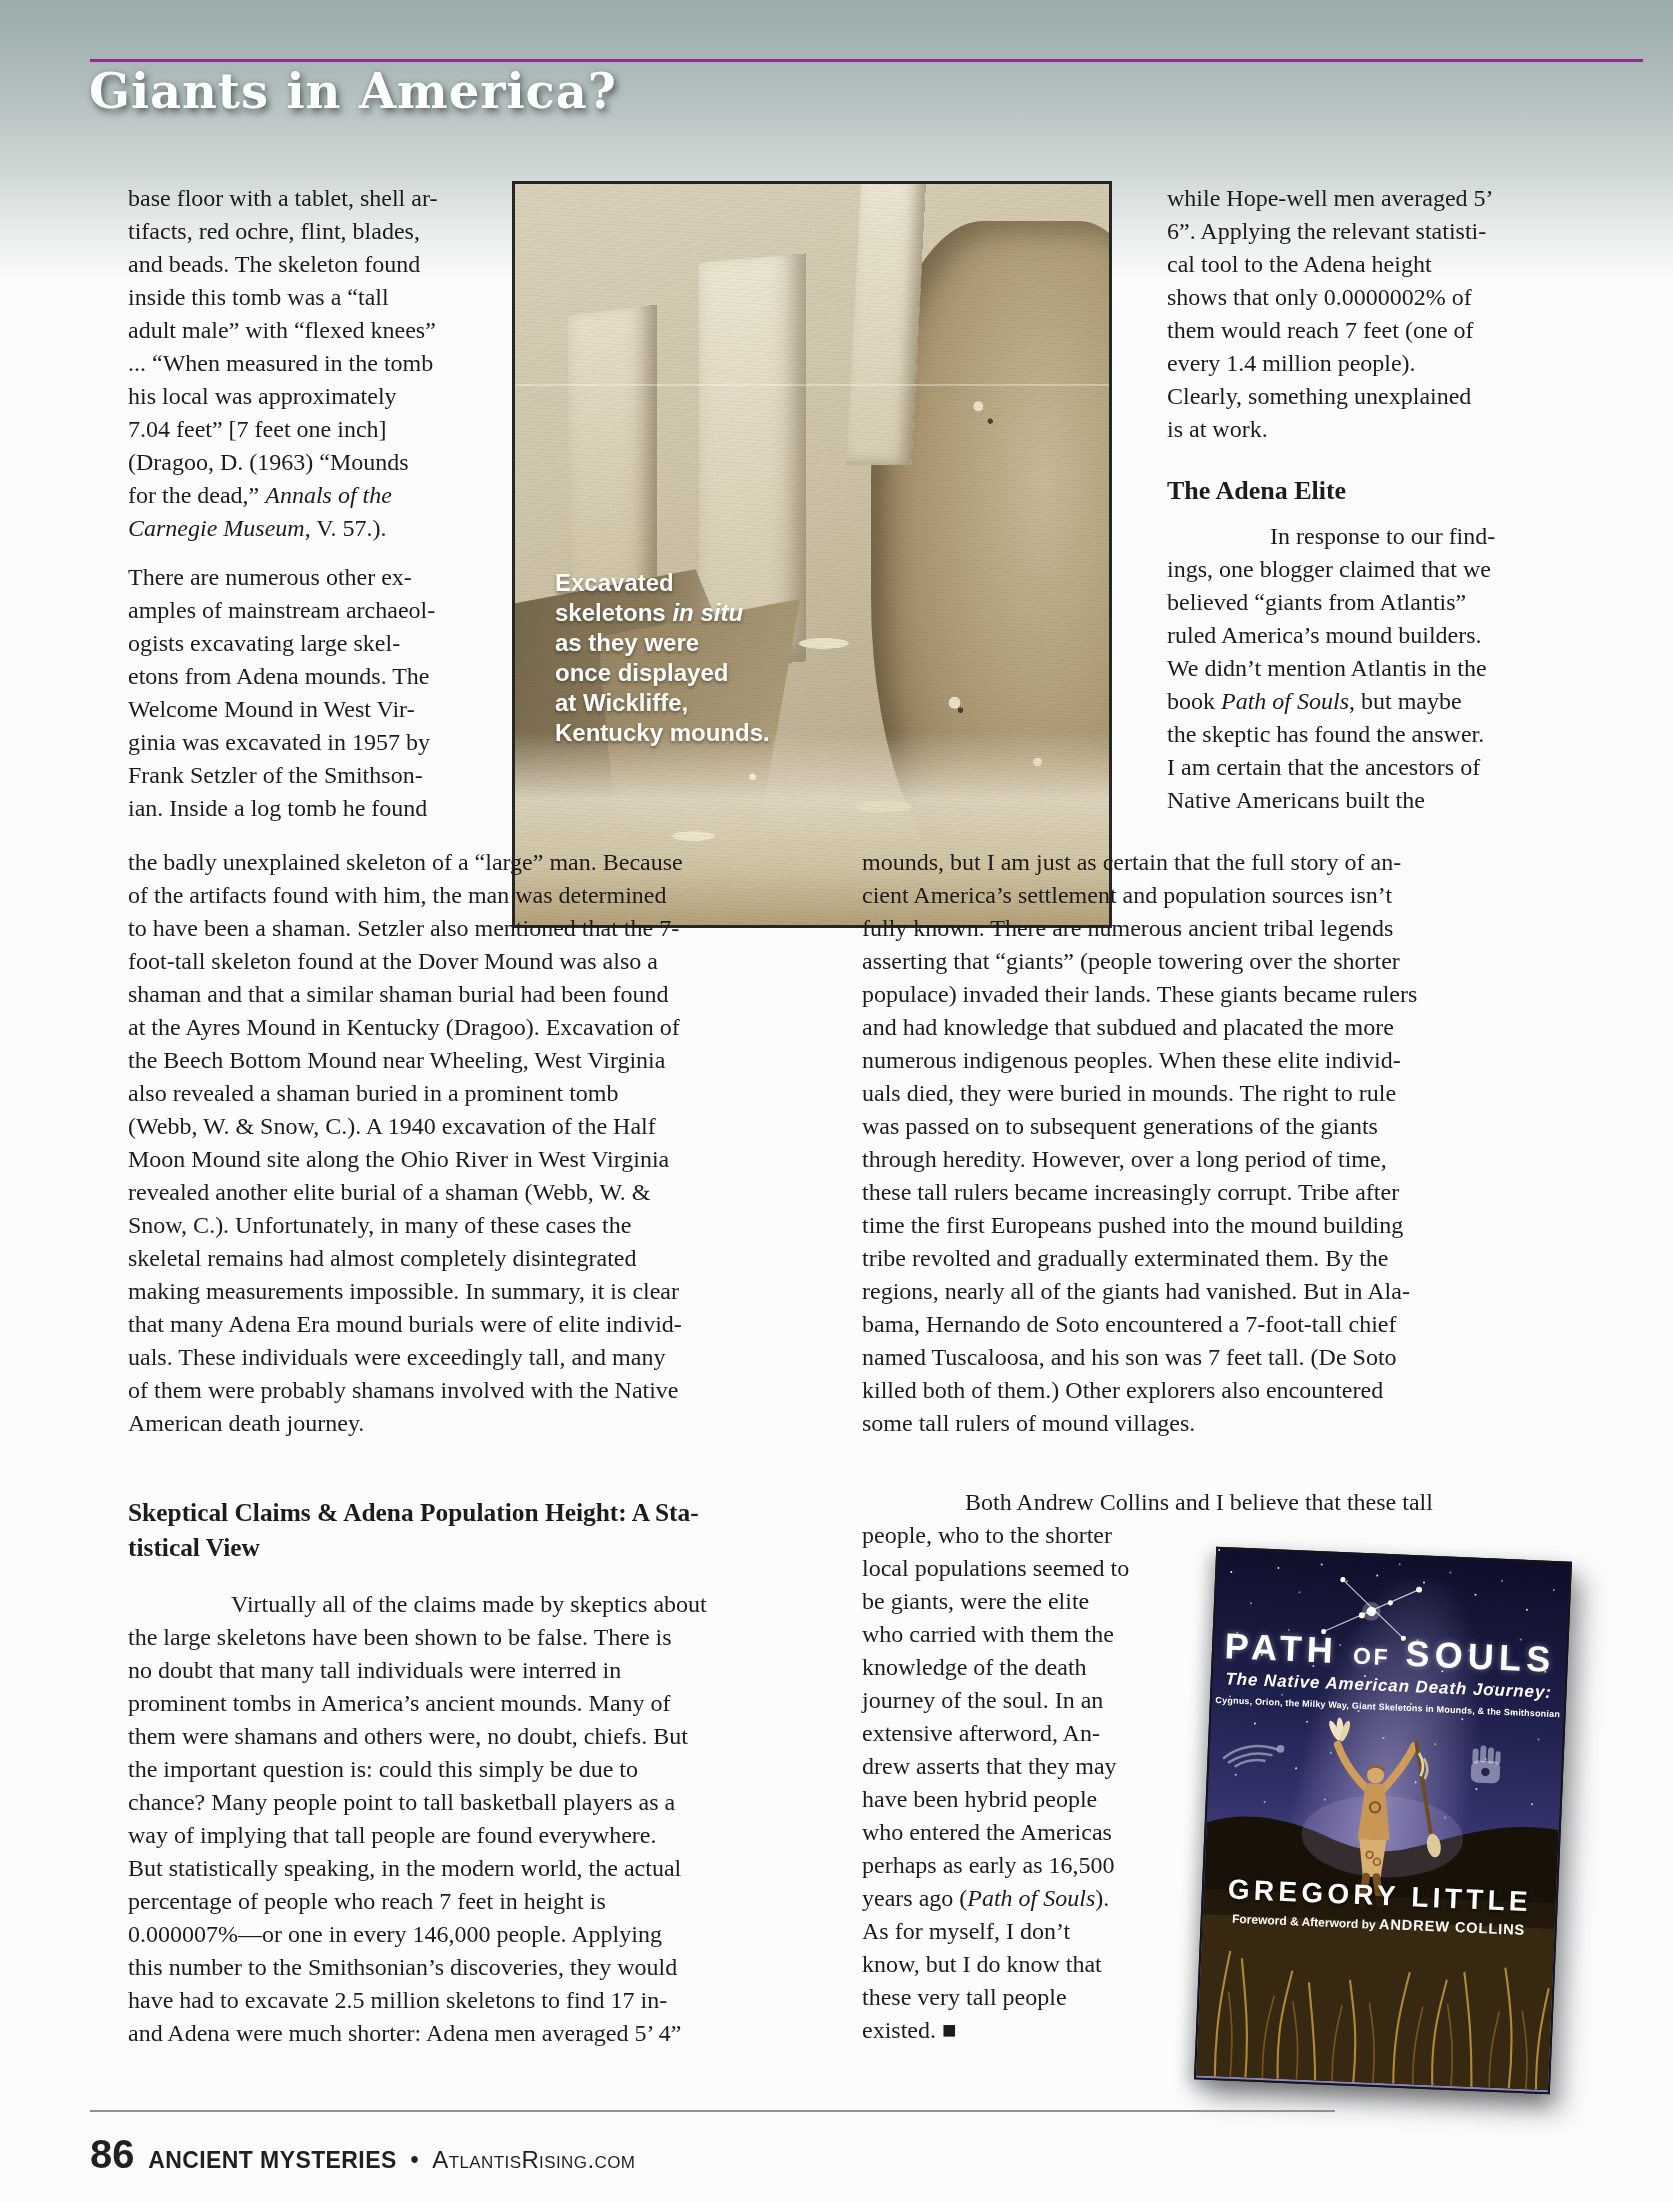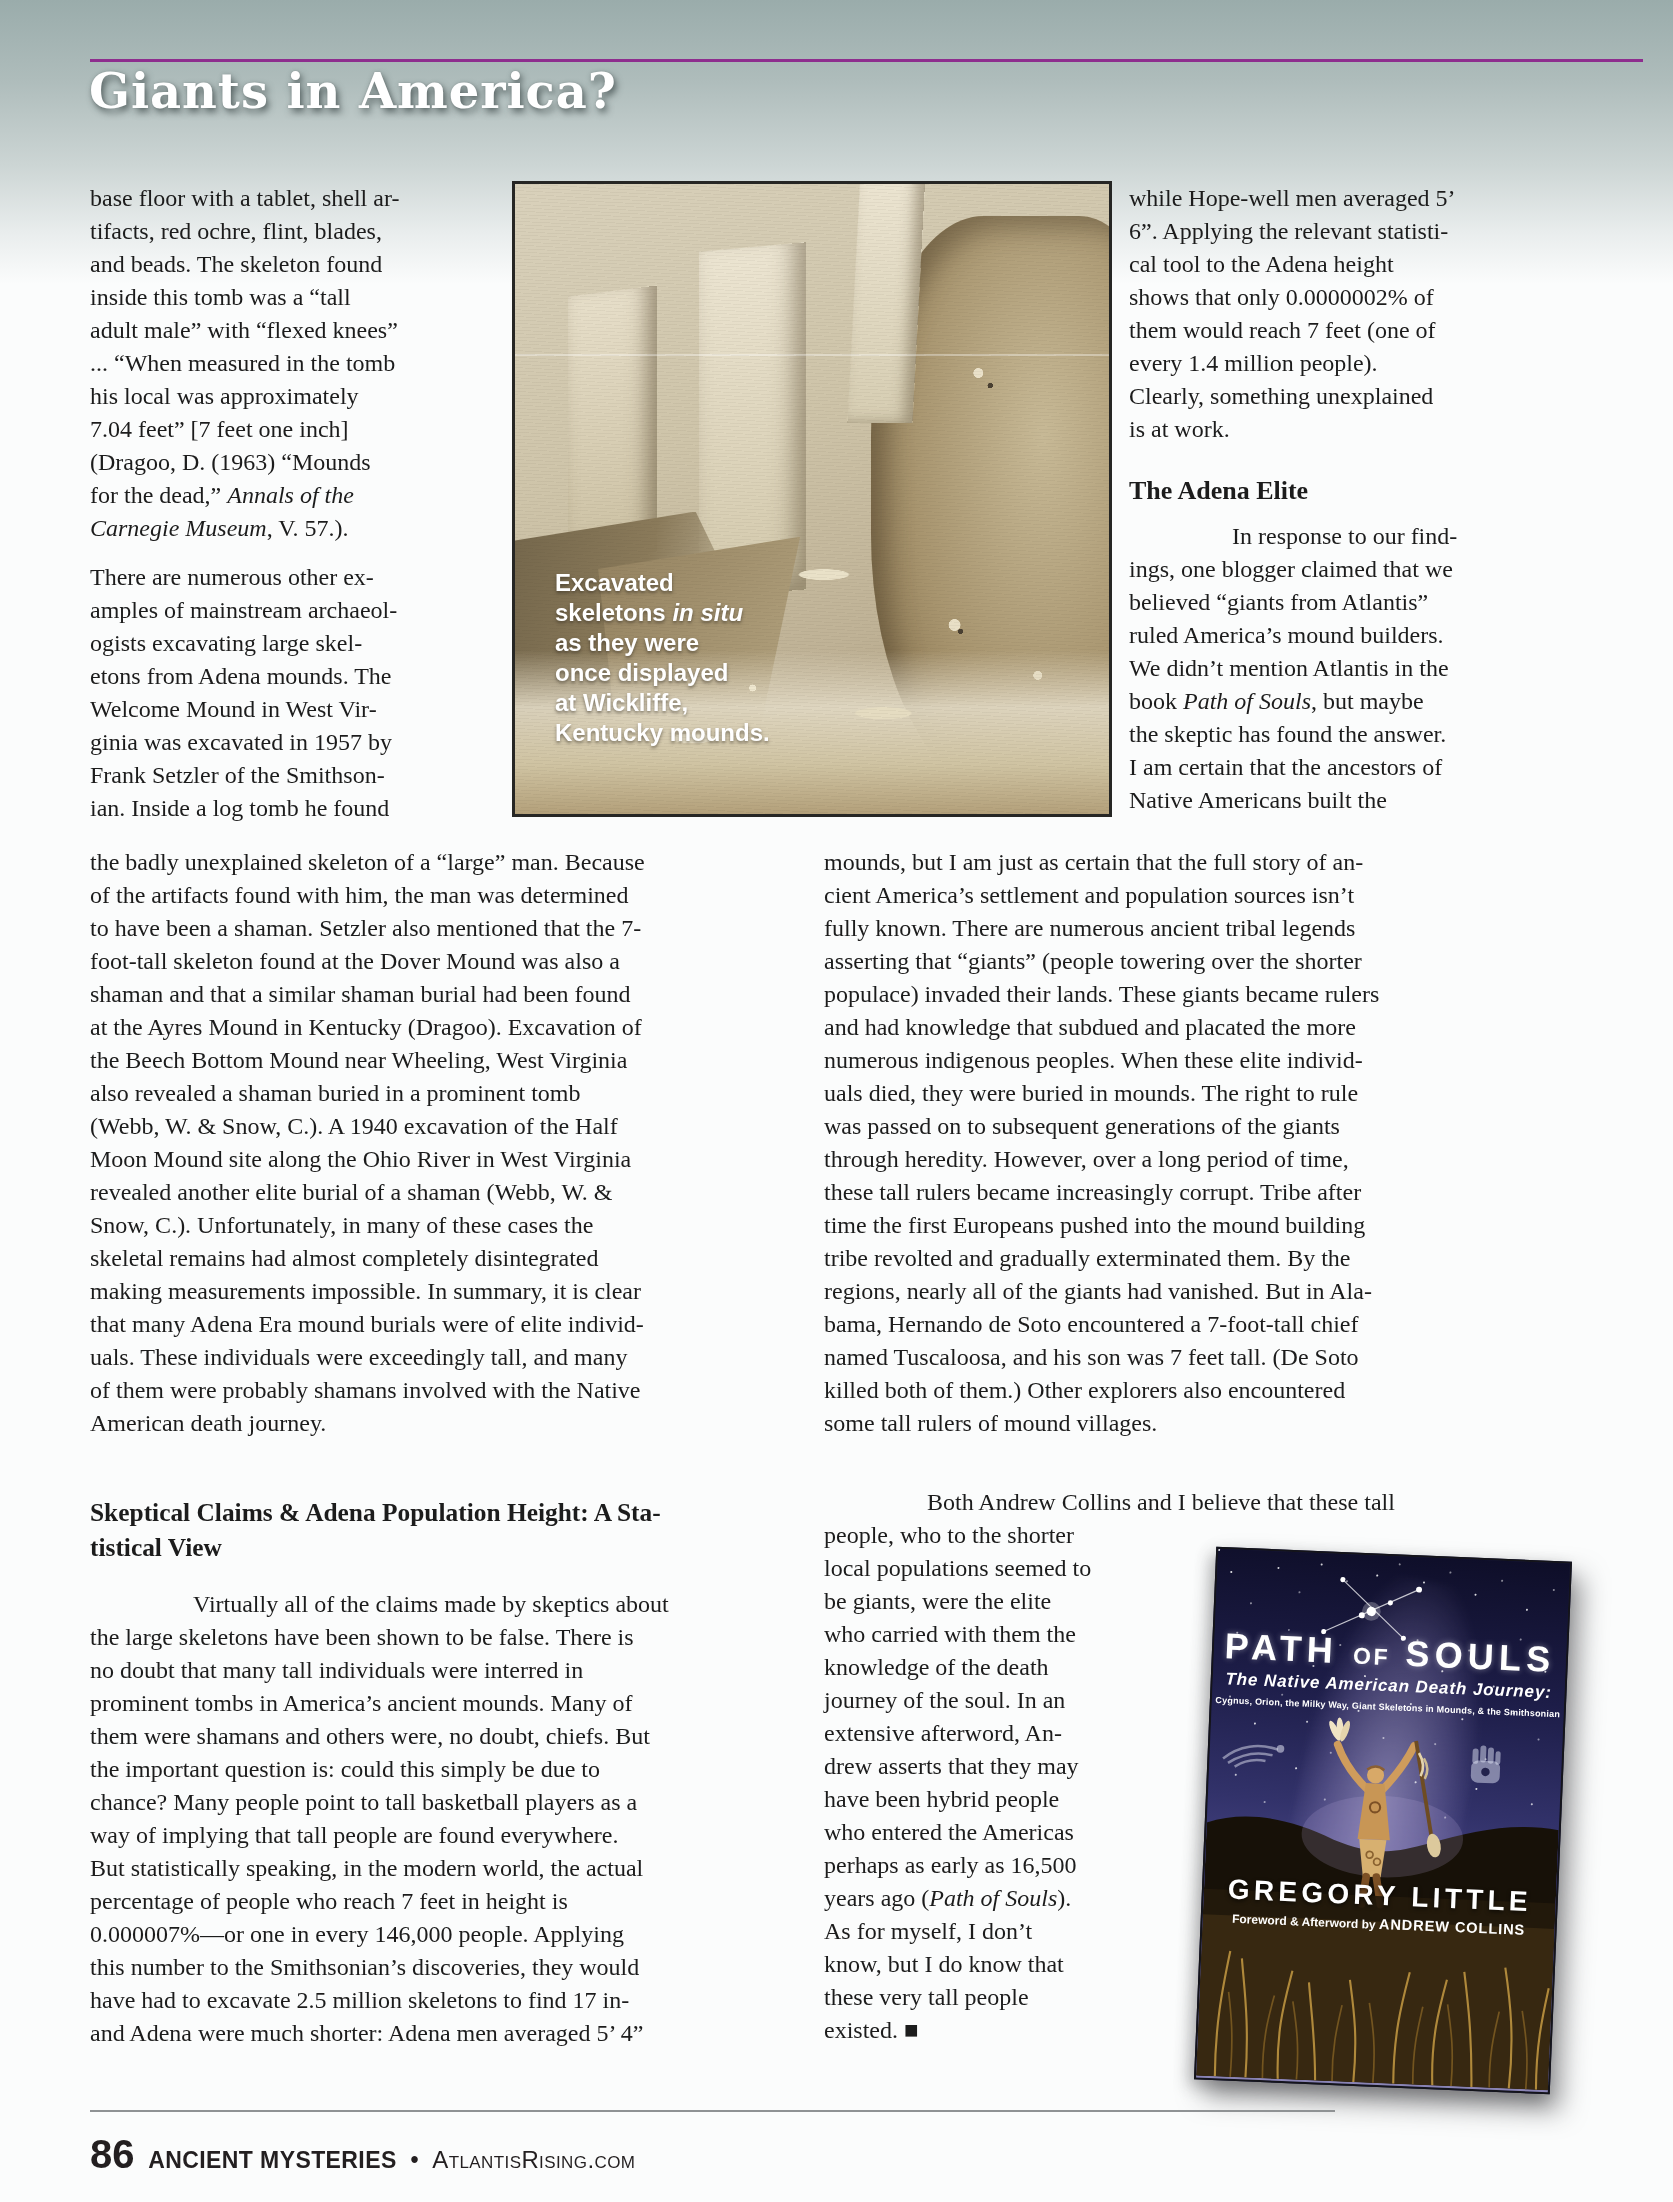--- a/index.html
+++ b/index.html
@@ -14,38 +14,38 @@
     background:linear-gradient(180deg,#9aacab 0%,#aebcbb 28%,#ccd5d4 58%,#e9eded 82%,rgba(251,252,252,0) 100%);
   }
   .rule-top { position:absolute; left:90px; top:59px; width:1553px; height:2.6px; background:var(--rule-purple,#8e2d8e); }
   .page-title {
     position:absolute; left:89px; top:65px; margin:0;
     font:700 48px/1.1 "DejaVu Serif", serif; letter-spacing:0.9px;
     color:var(--title-text,#ffffff);
     text-shadow:2.6px 4.3px 7.7px rgba(70,82,82,.85), 0 0 2.6px rgba(120,130,130,.6);
   }
   
-  .tb { position:absolute; font:24px/33px "Liberation Serif", serif; color:var(--body-text,#1c1c1c); }
+  .tb { position:absolute; font:24px/33px "Liberation Serif", serif; color:var(--body-text,#1c1c1c);margin-left:38px; }
   .tb .tl { white-space:nowrap; }
   .ind120 .tl:first-child { text-indent:103px; }
   .hd { font-weight:700; }
   #b-lt1 { left:90px; top:182px;  width:394px; }
   #b-lt2 { left:90px; top:561px;  width:394px; }
   #b-rt1 { left:1129px; top:182px; width:460px; }
   #h-adena { left:1129px; top:474px; font-size:26px; }
   #b-rt2 { left:1129px; top:520px; width:460px; }
   #b-lw1 { left:90px; top:846px;  width:695px; }
   #h-skep { left:90px; top:1495px; width:695px; font-size:25.4px; line-height:35px; }
   #b-lw2 { left:90px; top:1588px; width:695px; }
   #b-rw1 { left:824px; top:846px;  width:766px; }
   #b-both { left:824px; top:1486px; width:766px; }
   #b-rb  { left:824px; top:1519px; width:354px; }
   
   .photo {
-    position:absolute; left:512px; top:181px; width:600px; height:636px; margin:0;
+    position:absolute; left:512px; top:181px; width:600px; height:747px; margin:0;
     border:3.4px solid var(--photo-border,#262624); box-sizing:border-box; background:#a16207; overflow:hidden;
   }
   .ph-base { position:absolute; inset:0;
     background:linear-gradient(160deg,#d9d1bb 0%,#cec4a9 38%,#bfb296 68%,#a18f6e 100%); }
   .ph-pillar { position:absolute; left:57%; top:-2%; width:11%; height:40%;
     background:linear-gradient(180deg,#ece5d2,#d6cdb2); box-shadow:inset -8.6px 0 13.8px rgba(110,96,70,.5); transform:skewX(-3deg); }
   .ph-pedestal1 { position:absolute; left:9%; top:17%; width:15%; height:42%;
     background:linear-gradient(175deg,#e7dfca,#cbc0a2); box-shadow:inset -10.3px -12px 19px rgba(100,86,60,.55); transform:skewY(-7deg); }
   .ph-pedestal2 { position:absolute; left:31%; top:10%; width:18%; height:55%;
     background:linear-gradient(175deg,#ece5d2,#d2c8ab); box-shadow:inset -12px -13.8px 22.4px rgba(100,86,60,.5); transform:skewY(-5deg); }

